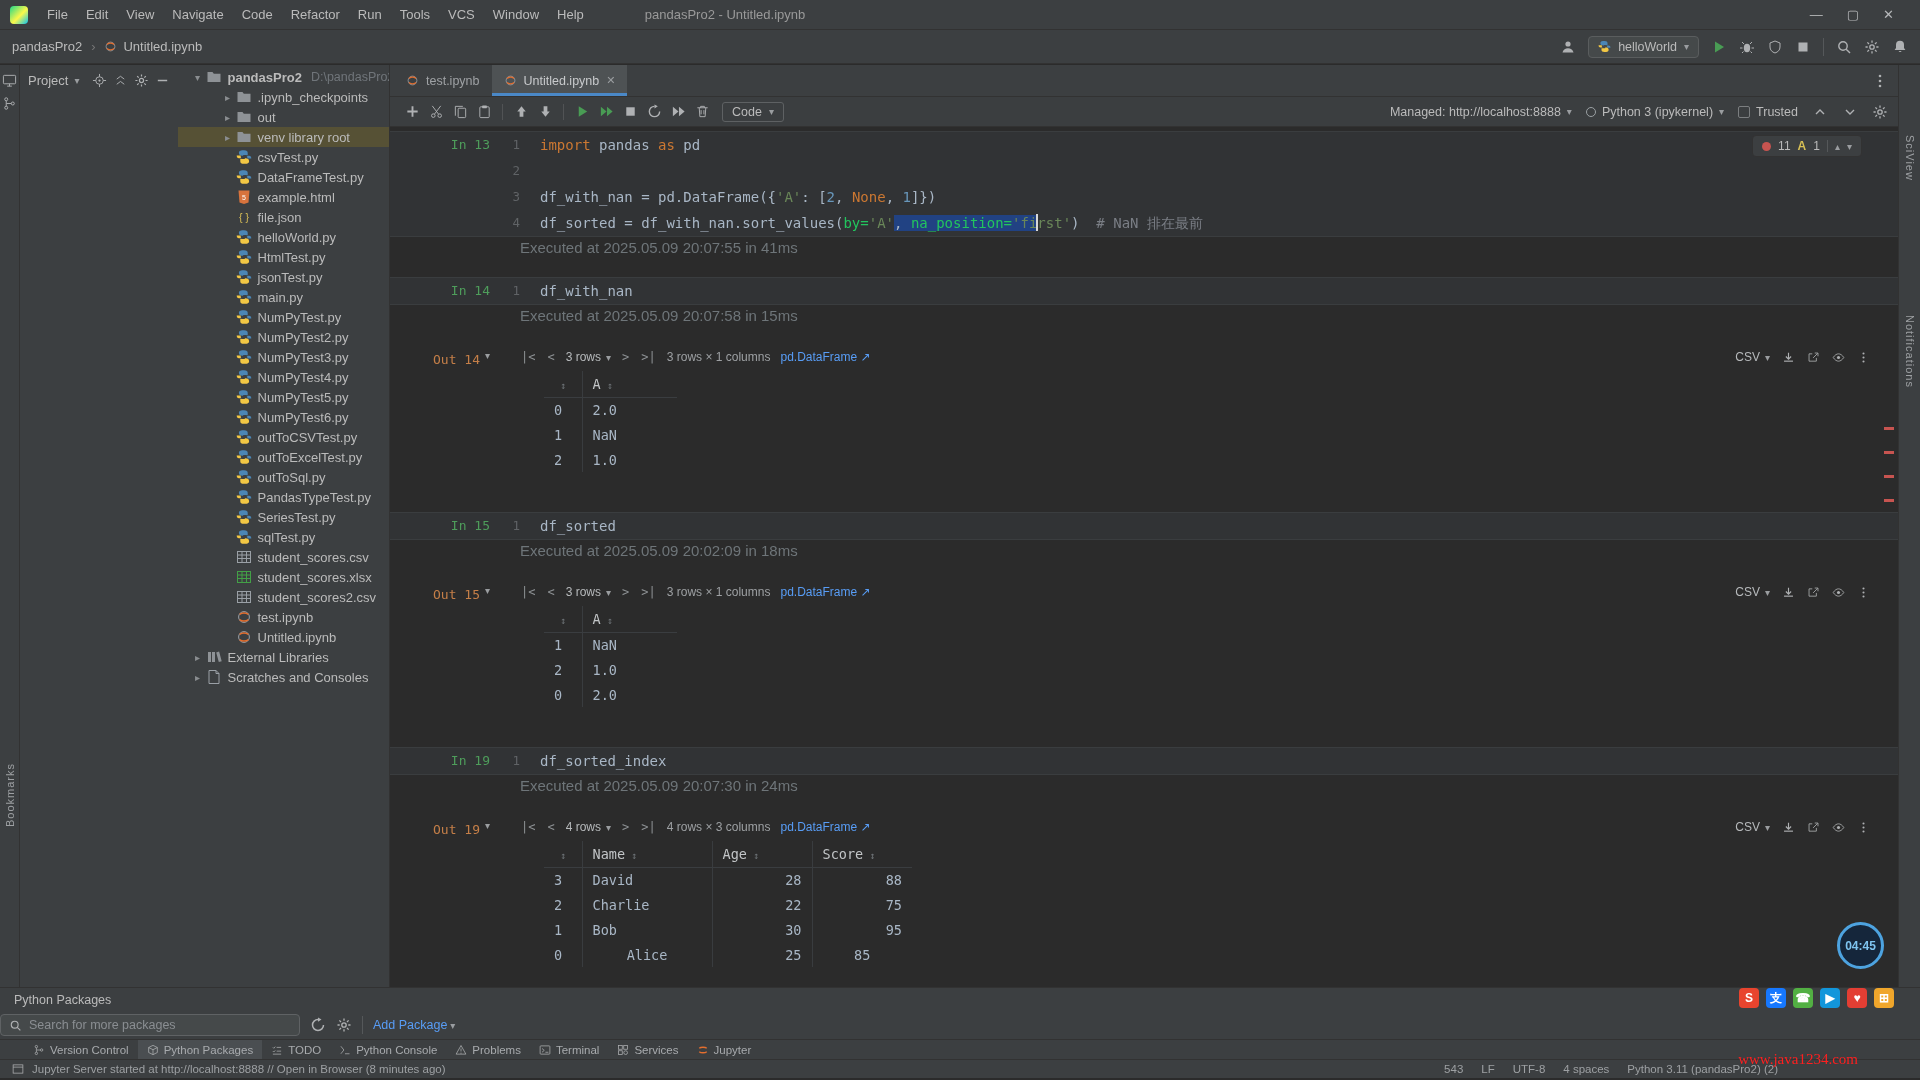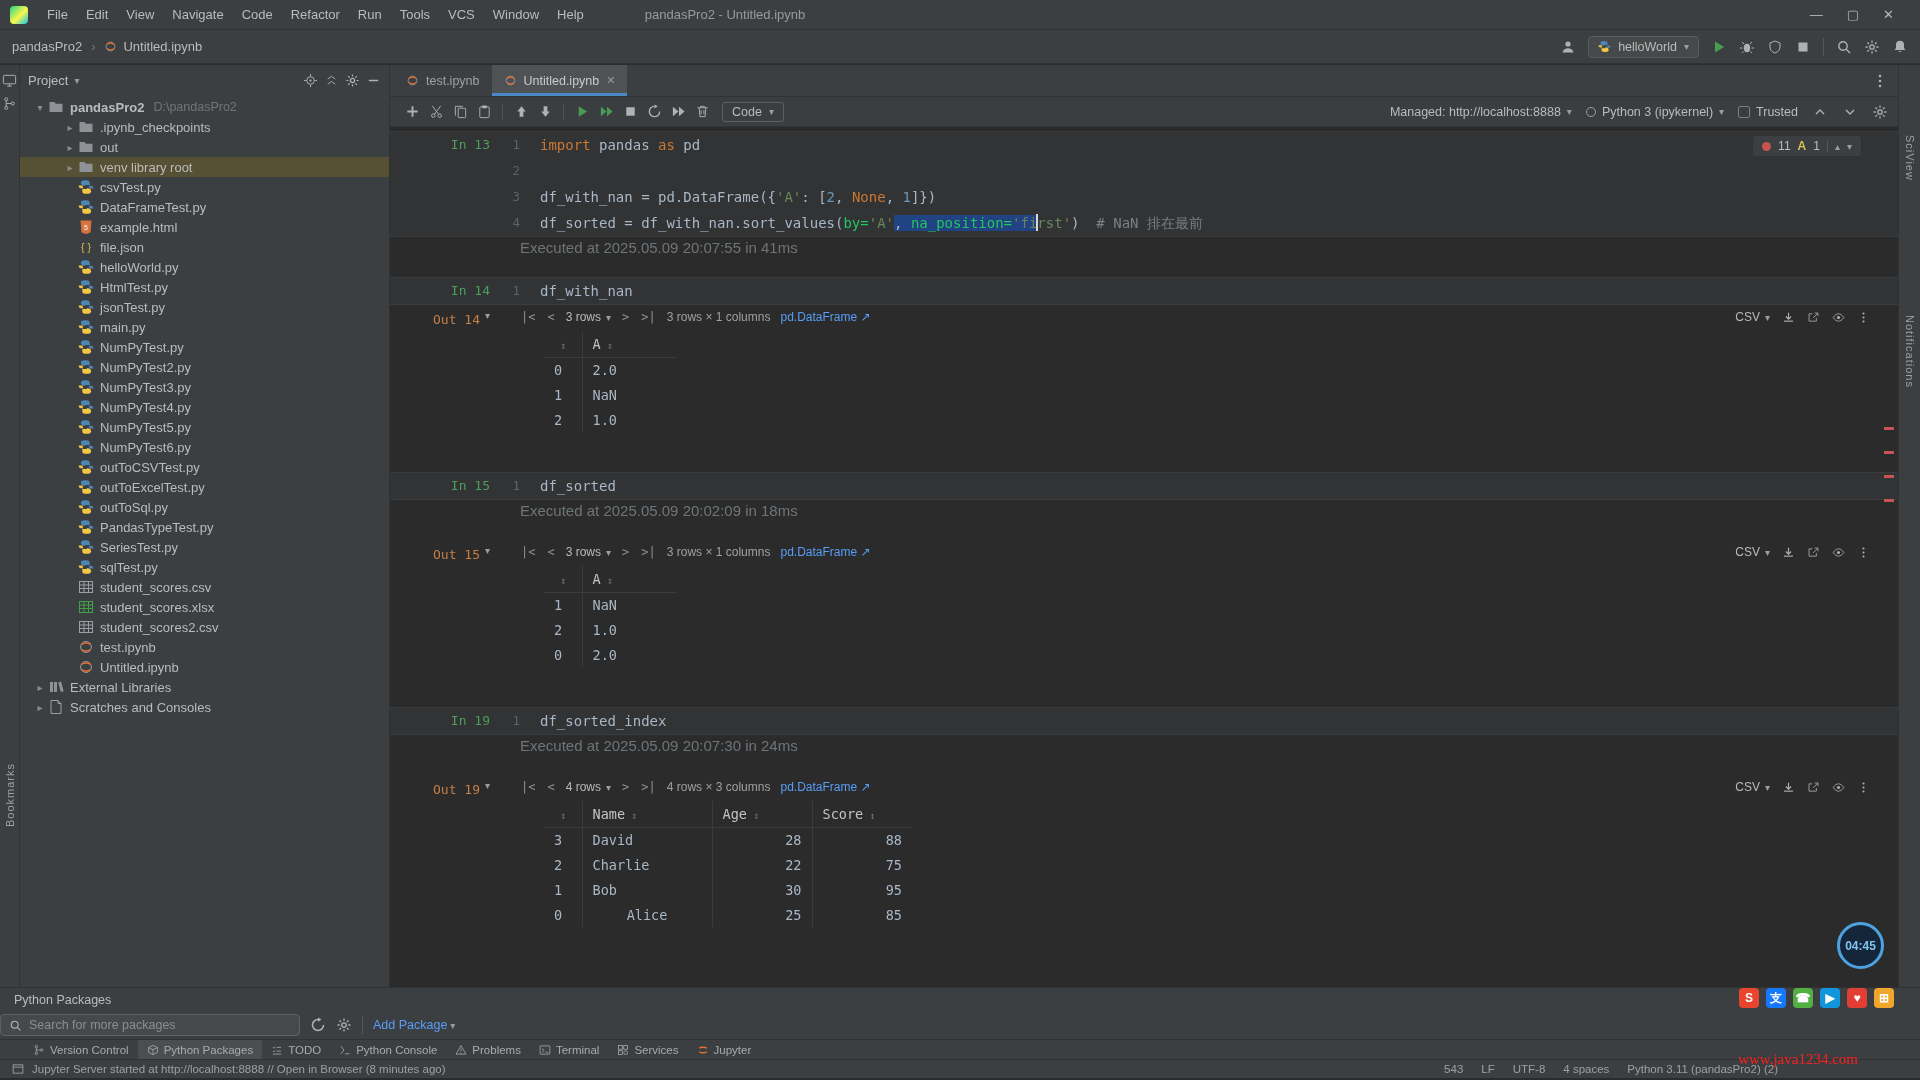--- a/index.html
+++ b/index.html
@@ -36,21 +36,21 @@
   
   .main{position:absolute;top:65px;bottom:93px;left:0;right:0;display:flex}
   .stripe{width:20px;background:var(--bg-panel);flex:none;position:relative}
   .stripe.left{border-right:1px solid var(--border)}
   .stripe.right{width:22px;border-left:1px solid var(--border)}
   .stripe .ic{margin:8px auto 0;display:flex;width:15px;height:15px}
   .vtext{writing-mode:vertical-rl;font-size:11px;color:#9da0a3;letter-spacing:1px;position:absolute;left:4px;white-space:nowrap}
   .vtext.flip{transform:rotate(180deg)}
 
   
-  .project{width:370px;background:var(--bg-panel);border-right:1px solid var(--border);flex:none;display:flex;flex-direction:column;overflow:hidden}
+  .project{width:370px;background:var(--bg-panel);border-right:1px solid var(--border);flex:none;display:flex;flex-direction:row;overflow:hidden}
   .proj-header{height:30px;display:flex;align-items:center;padding:0 8px;gap:6px;flex:none}
   .proj-header .spacer{flex:1}
   .proj-header .ic{width:15px;height:15px}
   .tree{flex:1;overflow:hidden;padding-top:2px}
   .tree-row{height:20px;display:flex;align-items:center;gap:0;white-space:nowrap;cursor:default}
   .tree-row.selected{background:#565135}
   .chev{width:16px;text-align:center;color:#8a8d90;font-size:10px;flex:none}
   .ticon{width:17px;height:16px;display:inline-flex;flex:none;margin-right:5px}
   .ticon svg{width:16px;height:16px}
   .tlabel{color:#bbb;font-size:13px}
@@ -780,20 +780,21 @@
             </div>
           </div>
           <div class="exec">Executed at 2025.05.09 20:07:55 in 41ms</div>
           <div class="cell-band">
             <div class="line">
               <span class="celllabel">In 14</span>
               <span class="ln">1</span>
               <span class="src"><span class="tok-d">df_with_nan</span></span>
             </div>
           </div>
+          <div class="exec">Executed at 2025.05.09 20:07:58 in 15ms</div>
           <div class="outcell">
             <div class="outlabelwrap">
               <span class="celllabel out">Out 14</span>
               <span class="chevtxt">▾</span>
             </div>
             <div class="outbody">
               <div class="outbar">
                 <span class="pgbtn">|&lt;</span>
                 <span class="pgbtn">&lt;</span>
                 <span class="rowsdd">
@@ -1020,21 +1021,21 @@
                   <tr>
                     <td style="text-align: left;">1</td>
                     <td style="text-align: left;">Bob</td>
                     <td style="text-align: right;">30</td>
                     <td style="text-align: right;">95</td>
                   </tr>
                   <tr>
                     <td style="text-align: left;">0</td>
                     <td style="text-align: center; margin-top: 8px;">Alice</td>
                     <td style="text-align: right;">25</td>
-                    <td style="text-align: right;">85</td>
+                    <td style="text-align: center;">85</td>
                   </tr>
                 </tbody>
               </table>
             </div>
           </div>
         </div>
       <div class="inspections">
         <span class="errdot"></span>
         <span>11</span>
         <span class="warnA">A</span>

